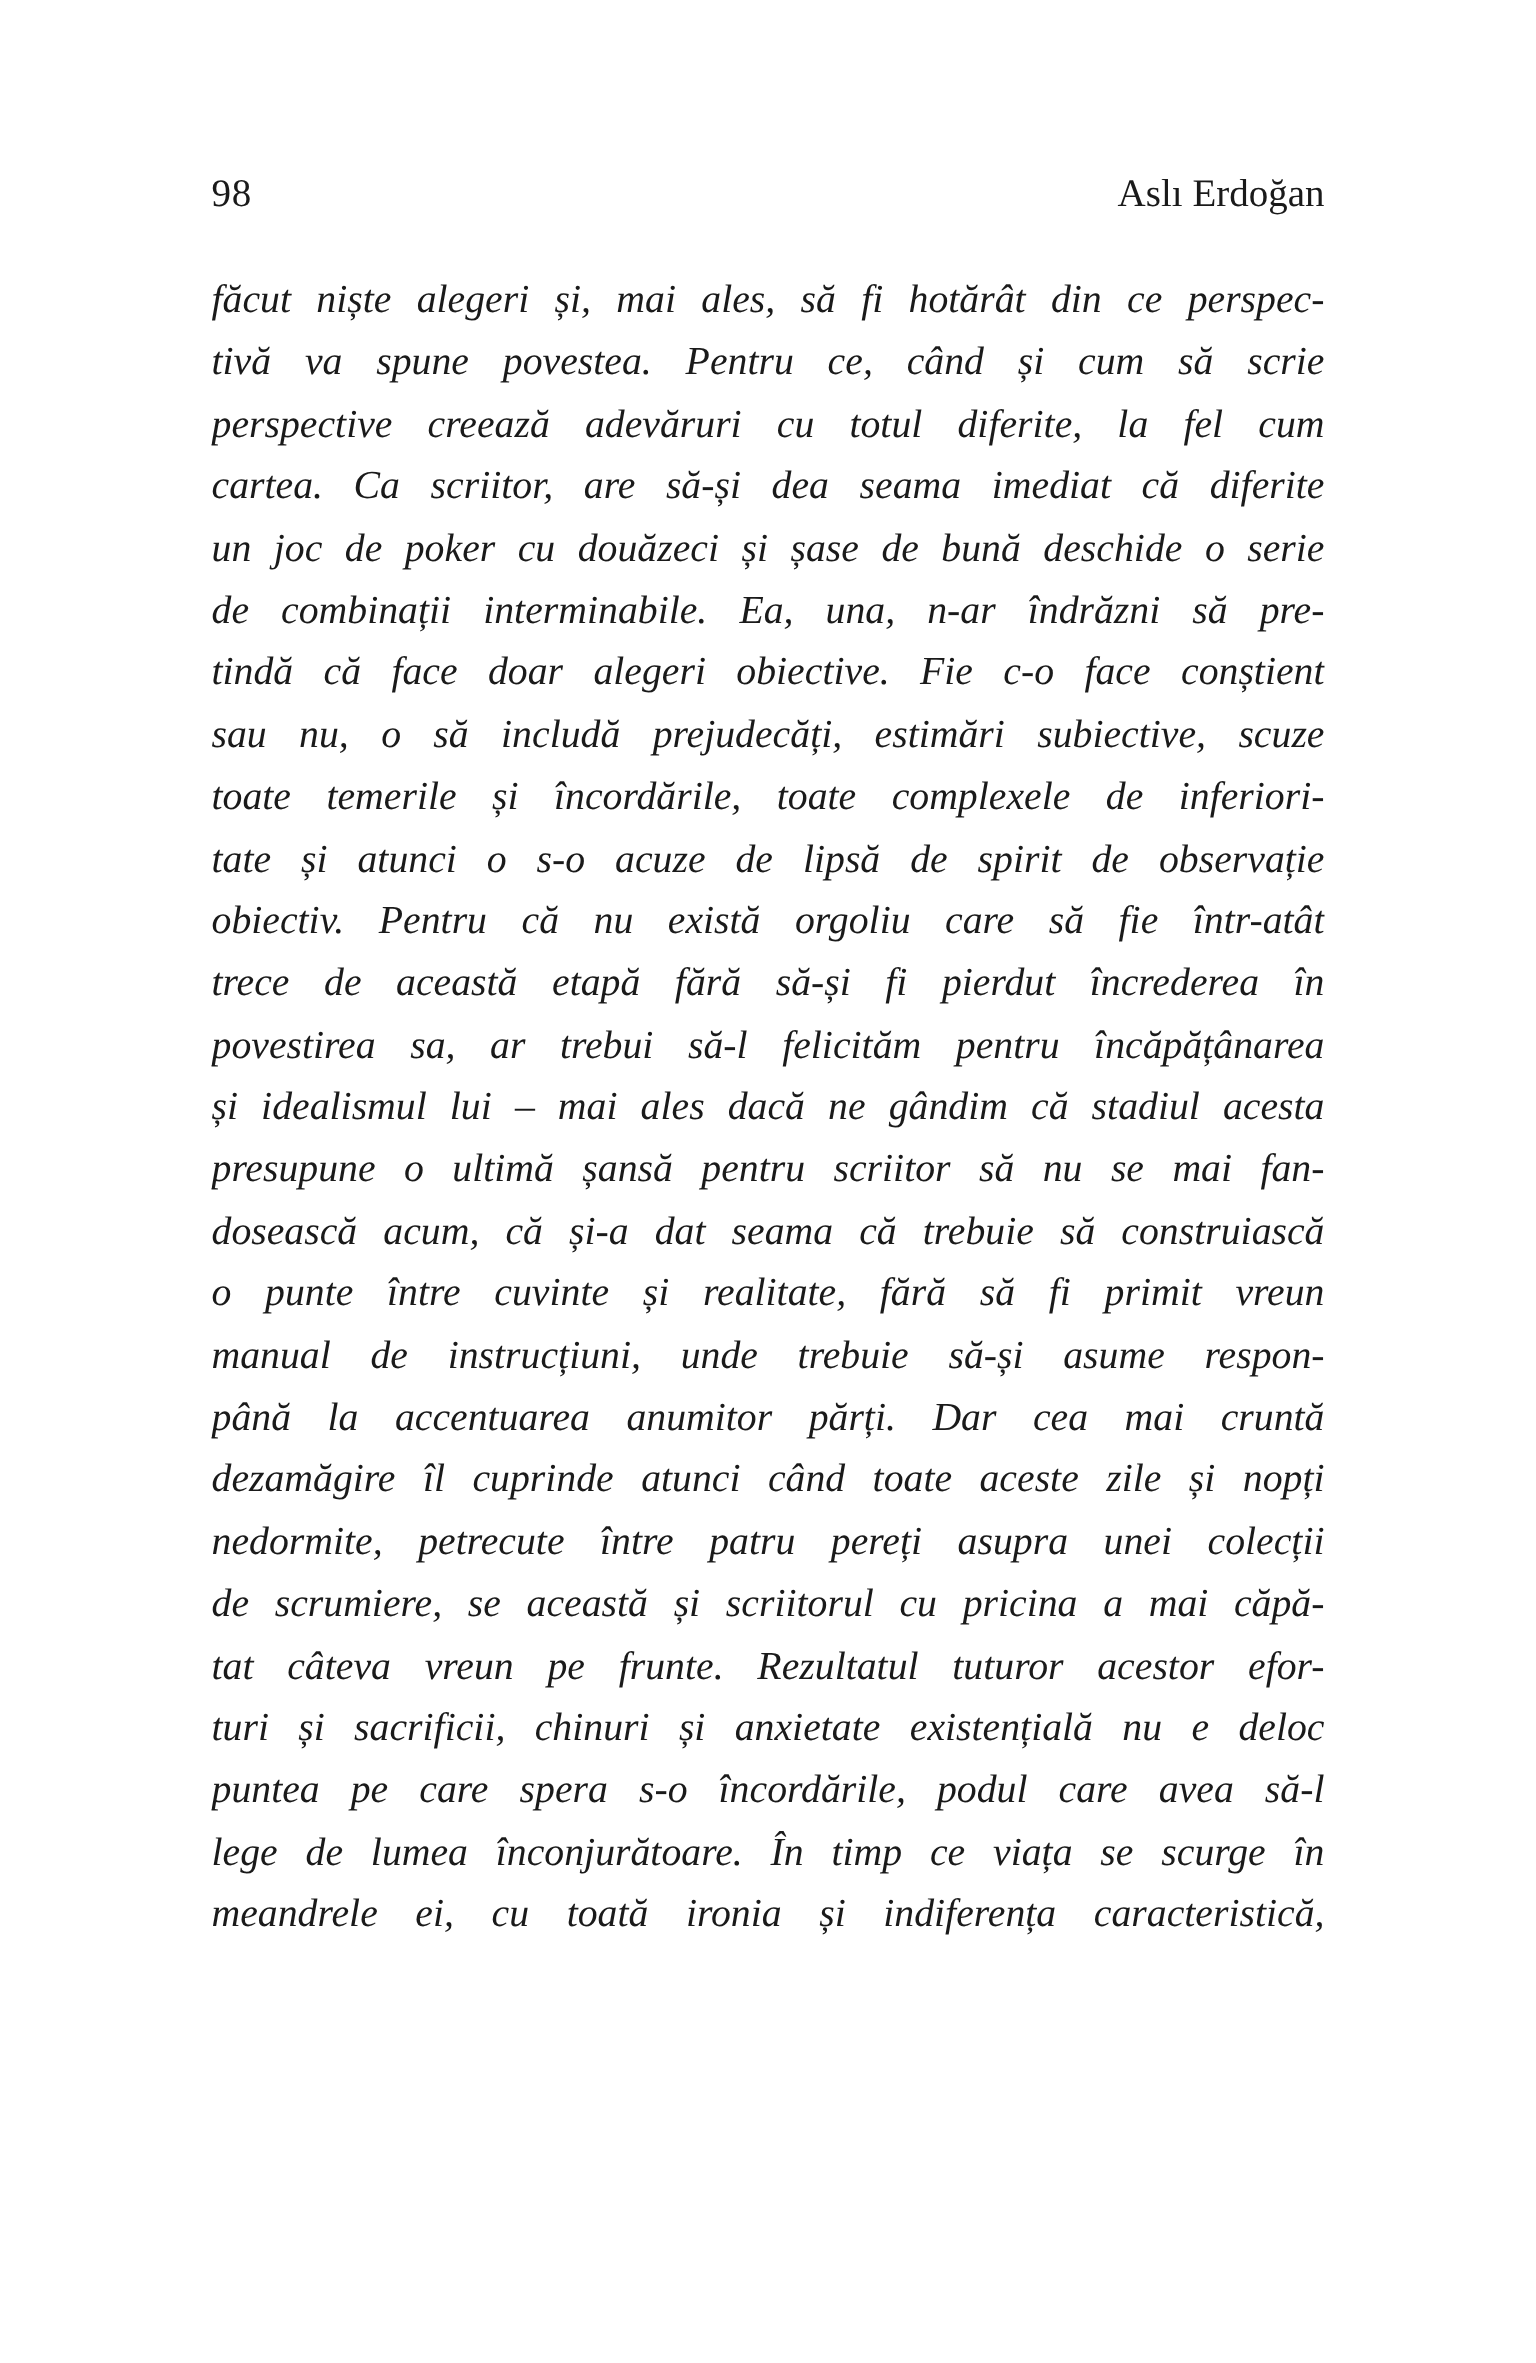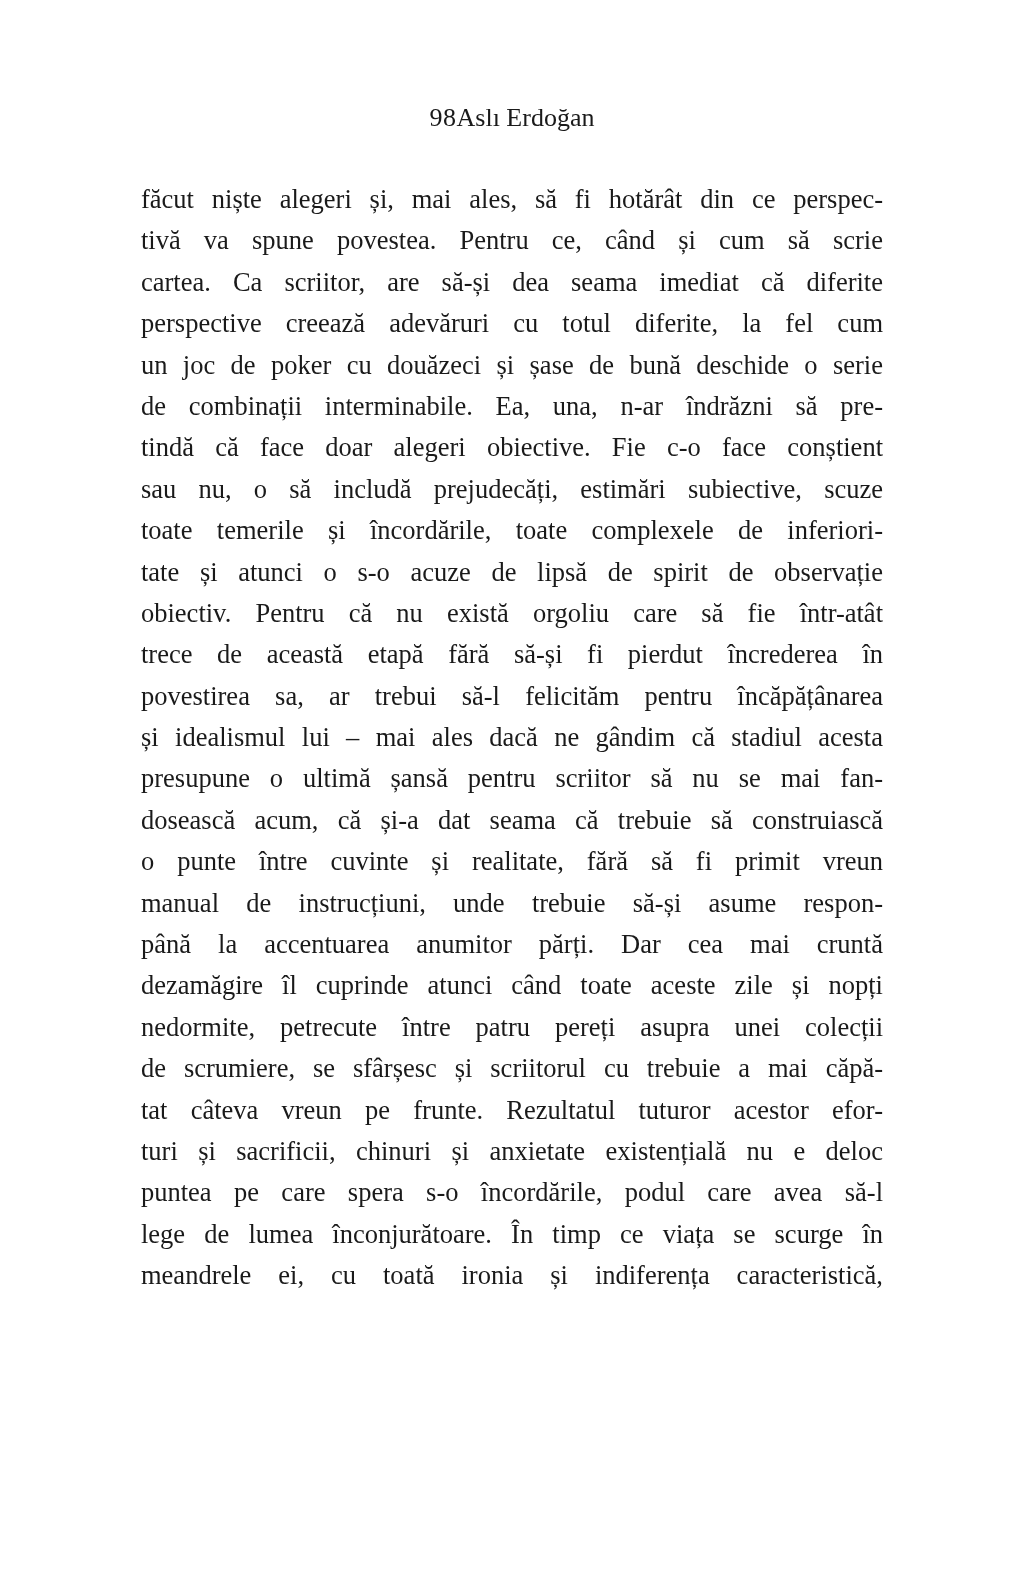--- a/index.html
+++ b/index.html
@@ -17,38 +17,39 @@
   }
   .book-page {
     position: absolute;
     inset: 0;
     background: #ffffff;
   }
   .page-header {
     position: absolute;
     left: 141px;
     width: 742px;
-    top: 103px;
+    top: 114px;
     display: flex;
-    justify-content: center;
+    justify-content: space-between;
     align-items: baseline;
     font-size: 26px;
     line-height: 30px;
   }
   .page-number {
     font-style: normal;
     letter-spacing: 0.5px;
   }
   .running-head {
   }
   .body-text {
     position: absolute;
     left: 141px;
     width: 742px;
     top: 179px;
+    font-style: italic;
     font-size: 26.5px;
   }
   .text-line {
     text-align: justify;
     text-align-last: justify;
     line-height: 41.4px;
     height: 41.4px;
     overflow: hidden;
     white-space: normal;
     hyphens: none;
@@ -59,39 +60,39 @@
 
 <div class="book-page">
   <div class="page-header">
     <span class="page-number">98</span>
     <span class="running-head">Aslı Erdoğan</span>
   </div>
 
   <div class="body-text">
       <div class="text-line">făcut niște alegeri și, mai ales, să fi hotărât din ce perspec-</div>
       <div class="text-line">tivă va spune povestea. Pentru ce, când și cum să scrie</div>
+      <div class="text-line">perspective creează adevăruri cu totul diferite, la fel cum</div>
       <div class="text-line">cartea. Ca scriitor, are să-și dea seama imediat că diferite</div>
-      <div class="text-line">perspective creează adevăruri cu totul diferite, la fel cum</div>
       <div class="text-line">un joc de poker cu douăzeci și șase de bună deschide o serie</div>
       <div class="text-line">de combinații interminabile. Ea, una, n-ar îndrăzni să pre-</div>
       <div class="text-line">tindă că face doar alegeri obiective. Fie c-o face conștient</div>
       <div class="text-line">sau nu, o să includă prejudecăți, estimări subiective, scuze</div>
       <div class="text-line">toate temerile și încordările, toate complexele de inferiori-</div>
       <div class="text-line">tate și atunci o s-o acuze de lipsă de spirit de observație</div>
       <div class="text-line">obiectiv. Pentru că nu există orgoliu care să fie într-atât</div>
       <div class="text-line">trece de această etapă fără să-și fi pierdut încrederea în</div>
       <div class="text-line">povestirea sa, ar trebui să-l felicităm pentru încăpățânarea</div>
       <div class="text-line">și idealismul lui – mai ales dacă ne gândim că stadiul acesta</div>
       <div class="text-line">presupune o ultimă șansă pentru scriitor să nu se mai fan-</div>
       <div class="text-line">dosească acum, că și-a dat seama că trebuie să construiască</div>
       <div class="text-line">o punte între cuvinte și realitate, fără să fi primit vreun</div>
       <div class="text-line">manual de instrucțiuni, unde trebuie să-și asume respon-</div>
       <div class="text-line">până la accentuarea anumitor părți. Dar cea mai cruntă</div>
       <div class="text-line">dezamăgire îl cuprinde atunci când toate aceste zile și nopți</div>
       <div class="text-line">nedormite, petrecute între patru pereți asupra unei colecții</div>
-      <div class="text-line">de scrumiere, se sfârșesc și scriitorul cu trebuie a mai căpă-</div>
+      <div class="text-line">de scrumiere, se această și scriitorul cu pricina a mai căpă-</div>
       <div class="text-line">tat câteva vreun pe frunte. Rezultatul tuturor acestor efor-</div>
       <div class="text-line">turi și sacrificii, chinuri și anxietate existențială nu e deloc</div>
       <div class="text-line">puntea pe care spera s-o încordările, podul care avea să-l</div>
       <div class="text-line">lege de lumea înconjurătoare. În timp ce viața se scurge în</div>
       <div class="text-line">meandrele ei, cu toată ironia și indiferența caracteristică,</div>
     </div>
 </div>
 
 </body></html>

